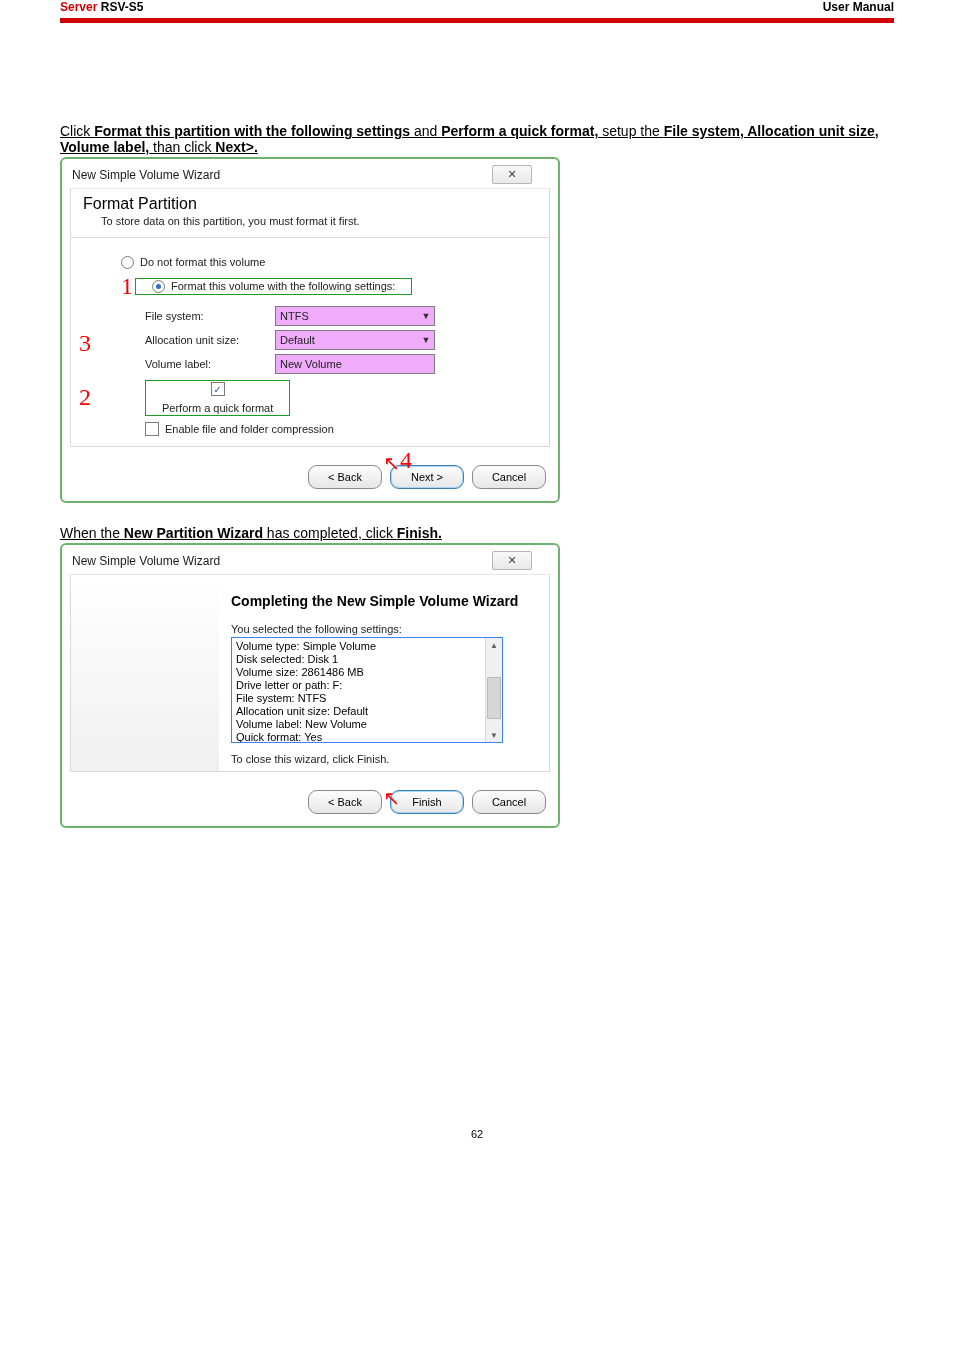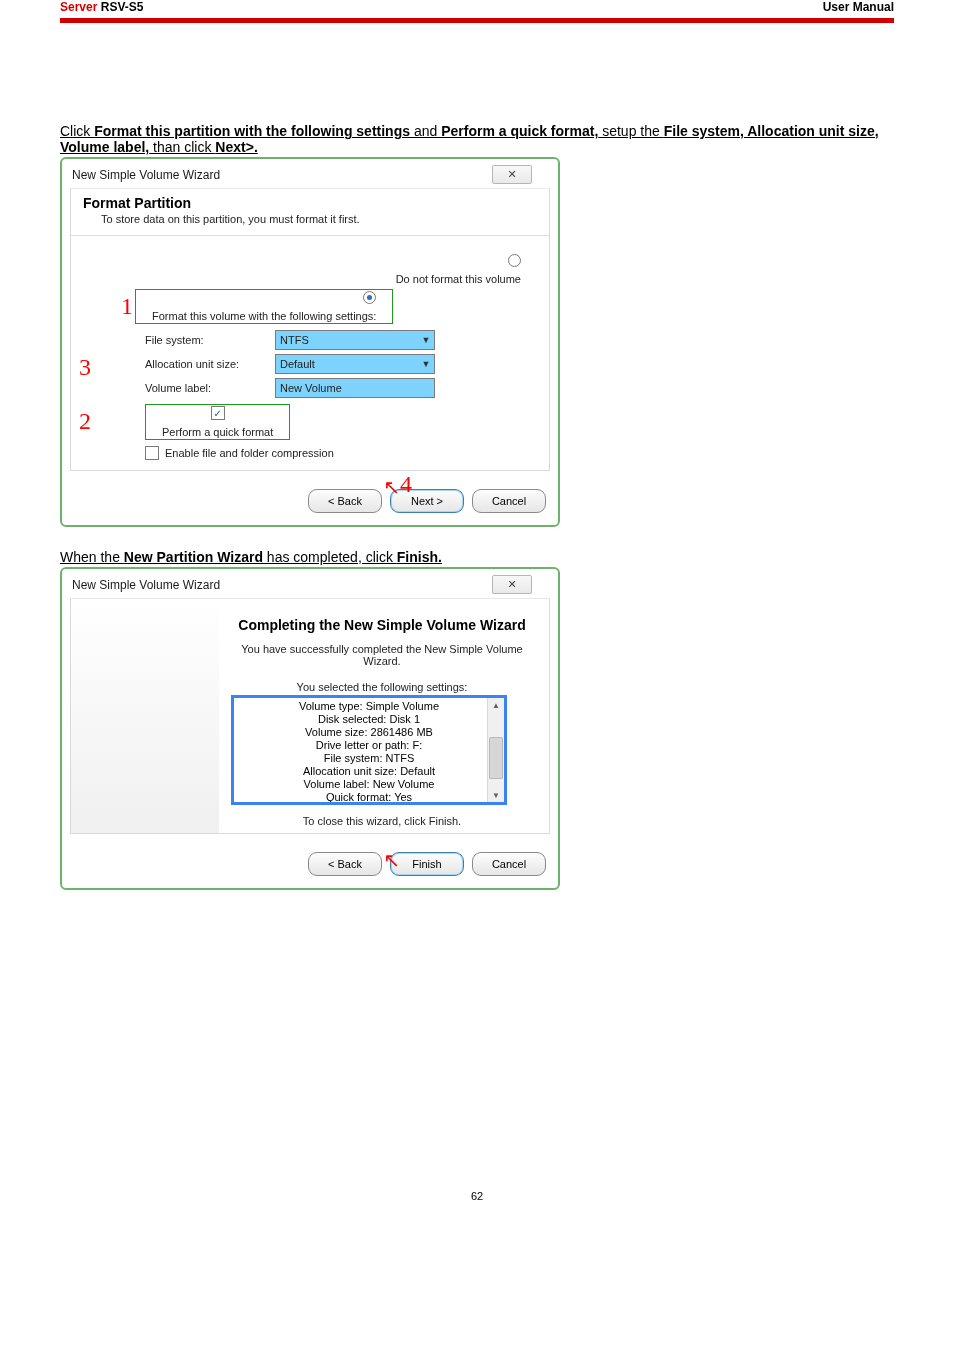--- a/index.html
+++ b/index.html
@@ -59,30 +59,30 @@
   }
   .inner {
     margin: 0 8px 8px 8px;
     border: 1px solid #d9d9d9;
     border-top: 1px solid #e8e8e8;
   }
   .subhead {
     padding: 6px 12px 10px 12px;
     border-bottom: 1px solid #dcdcdc;
   }
-  .subhead .h1 { font-size: 14px; font-weight: bold; }
+  .subhead .h1 { font-size: 16px; font-weight: normal; }
   .subhead .h2 { font-size: 11px; color: #222; padding-left: 18px; margin-top: 2px; }
   .body {
     padding: 14px 28px 8px 28px;
     font-size: 11px;
     color: #222;
   }
   .body .p { margin-bottom: 14px; }
   .radio {
-    display: flex; align-items: flex-end; gap: 6px; margin: 4px 0 4px 22px; flex-direction: column;
+    display: flex; align-items: flex-start; gap: 6px; margin: 4px 0 4px 22px;
   }
   .radio .dot {
     width: 11px; height: 11px; border: 1px solid #7a7a7a; border-radius: 50%;
     display: flex; align-items: center; justify-content: center;
     background: #fff;
   }
   .radio .dot.sel::after {
     content: ""; width: 5px; height: 5px; background: #2a6fca; border-radius: 50%;
   }
   .greenbox {
@@ -100,21 +100,21 @@
   .formgrid {
     margin: 6px 0 0 46px;
   }
   .formgrid .row { display: flex; align-items: center; margin: 4px 0; }
   .formgrid .lab { width: 130px; }
   .formgrid .in {
     width: 152px; height: 18px;
     border: 1px solid #7a7a7a;
     display: flex; align-items: center; justify-content: space-between;
     padding: 0 2px 0 4px;
-    background: #7dd3fc;
+    background: #f0abfc;
   }
   .formgrid .in .arrow {
     width: 12px; text-align: center; color: #333; font-size: 9px;
   }
   .chkrow {
     display: flex; align-items: center; gap: 6px; margin: 6px 0 2px 46px;
   }
   .chk {
     width: 12px; height: 12px; border: 1px solid #7a7a7a; background: #fff;
     display: flex; align-items: center; justify-content: center;
@@ -144,38 +144,37 @@
   }
   .completing {
     font-family: Tahoma, "Segoe UI", sans-serif;
     font-size: 14px; font-weight: bold;
     color: #000;
     margin: 8px 0 4px 0;
   }
   .complbody { font-size: 11px; color: #222; }
   .listbox {
     width: 270px; height: 104px;
-    border: 3px solid #3b82f6;
+    border: 1px solid #3b82f6;
     background: #fff;
     position: relative;
     margin-top: 2px;
     font-size: 11px;
     overflow: hidden;
   }
   .listcontent { padding: 2px 4px; line-height: 13px; }
   .scrollbar {
     position: absolute; right: 0; top: 0; width: 16px; height: 100%;
     background: #f0f0f0; border-left: 1px solid #d9d9d9;
     display: flex; flex-direction: column; justify-content: space-between; align-items: center;
   }
   .sbbtn { width: 14px; height: 14px; color: #606060; font-size: 8px; display:flex; align-items:center; justify-content:center; }
   .sbthumb { width: 12px; height: 40px; background: #d6d6d6; border: 1px solid #b9b9b9; margin-top: 16px; border-radius:1px; }
   .dialog2body {
     display: flex;
-    text-align: center;
   }
   .sidepanel {
     width: 148px;
     background: linear-gradient(#ffffff,#f0f0f0);
   }
   .mainpanel { flex: 1; padding: 10px 16px 6px 12px; position: relative; }
   .footer {
     text-align: center;
     font-size: 11px;
     color: #000;
@@ -294,21 +293,20 @@
       <span class="t">New Simple Volume Wizard</span>
       <div class="xbtn">
           <span>✕</span>
         </div>
     </div>
     <div class="inner" style="padding:0;">
       <div class="dialog2body">
         <div class="sidepanel"></div>
         <div class="mainpanel">
           <div class="completing">Completing the New Simple Volume Wizard</div>
-          <div class="complbody" style="margin-top:10px;">You have successfully completed the New Simple Volume Wizard.</div>
           <div class="complbody" style="margin-top:14px;">You selected the following settings:</div>
           <div class="listbox">
             <div class="listcontent">
               <div>Volume type: Simple Volume</div>
               <div>Disk selected: Disk 1</div>
               <div>Volume size: 2861486 MB</div>
               <div>Drive letter or path: F:</div>
               <div>File system: NTFS</div>
               <div>Allocation unit size: Default</div>
               <div>Volume label: New Volume</div>

